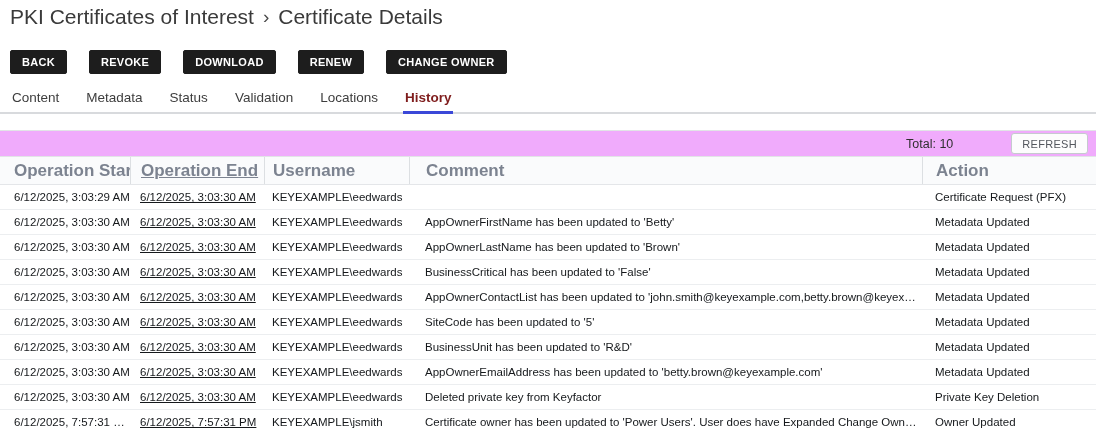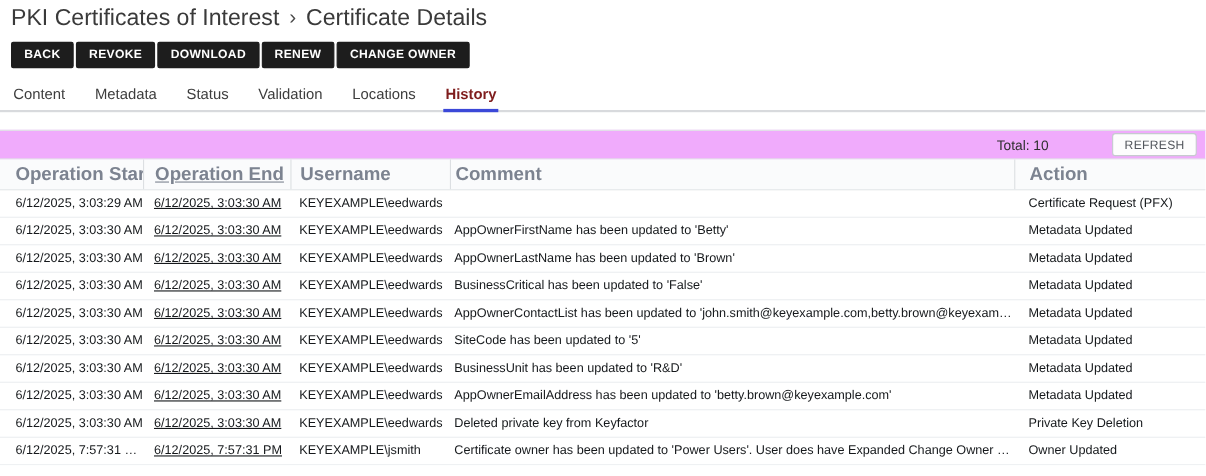--- a/index.html
+++ b/index.html
@@ -13,21 +13,21 @@
   
   .page-title {
     margin: 2px 0 0 10px;
     font-size: 21px; line-height: 27px;
     color: #3a3a3a;
     display: flex; align-items: center; gap: 9px;
     white-space: nowrap;
   }
   .crumb-sep { color: #4a4a4a; font-size: 19px; padding-top: 1px; }
   
-  .btn-row { display: flex; gap: 2px; margin: 8px 0 0 10px; }
+  .btn-row { display: flex; gap: 22px; margin: 20px 0 0 10px; }
   .btn-black {
     background: #1d1d1d; color: #ffffff;
     font-family: "Liberation Sans", sans-serif;
     font-size: 11px; font-weight: bold; letter-spacing: .3px;
     height: 24px; line-height: 22px; padding: 0 11px;
     border: 1px solid #1d1d1d; border-radius: 2px;
     cursor: pointer;
   }
   
   .tabs {
@@ -70,21 +70,21 @@
   .hcell:not(.c1) { border-left: 1px solid #dcdfe2; }
   .grid-row {
     display: flex; height: 25px; align-items: center;
     border-bottom: 1px solid #eceef0;
     font-size: 11.5px; color: #15181b;
   }
   .cell { white-space: nowrap; overflow: hidden; text-overflow: ellipsis; }
   .c1 { width: 130px; padding-left: 14px; flex: none; }
   .c2 { width: 134px; padding-left: 10px; flex: none; text-decoration: underline; }
   .c3 { width: 145px; padding-left: 8px;  flex: none; }
-  .c4 { flex: 1 1 auto; padding-left: 4px; min-width: 0; }
+  .c4 { flex: 1 1 auto; padding-left: 16px; min-width: 0; }
   .c5 { width: 174px; padding-left: 13px; flex: none; }
   .grid-footer { height: 13px; background: #ffffff; }
 </style>
 </head>
 <body>
 
 <div class="page-title">
   <span>PKI Certificates of Interest</span>
   <span class="crumb-sep">›</span>
   <span>Certificate Details</span>

